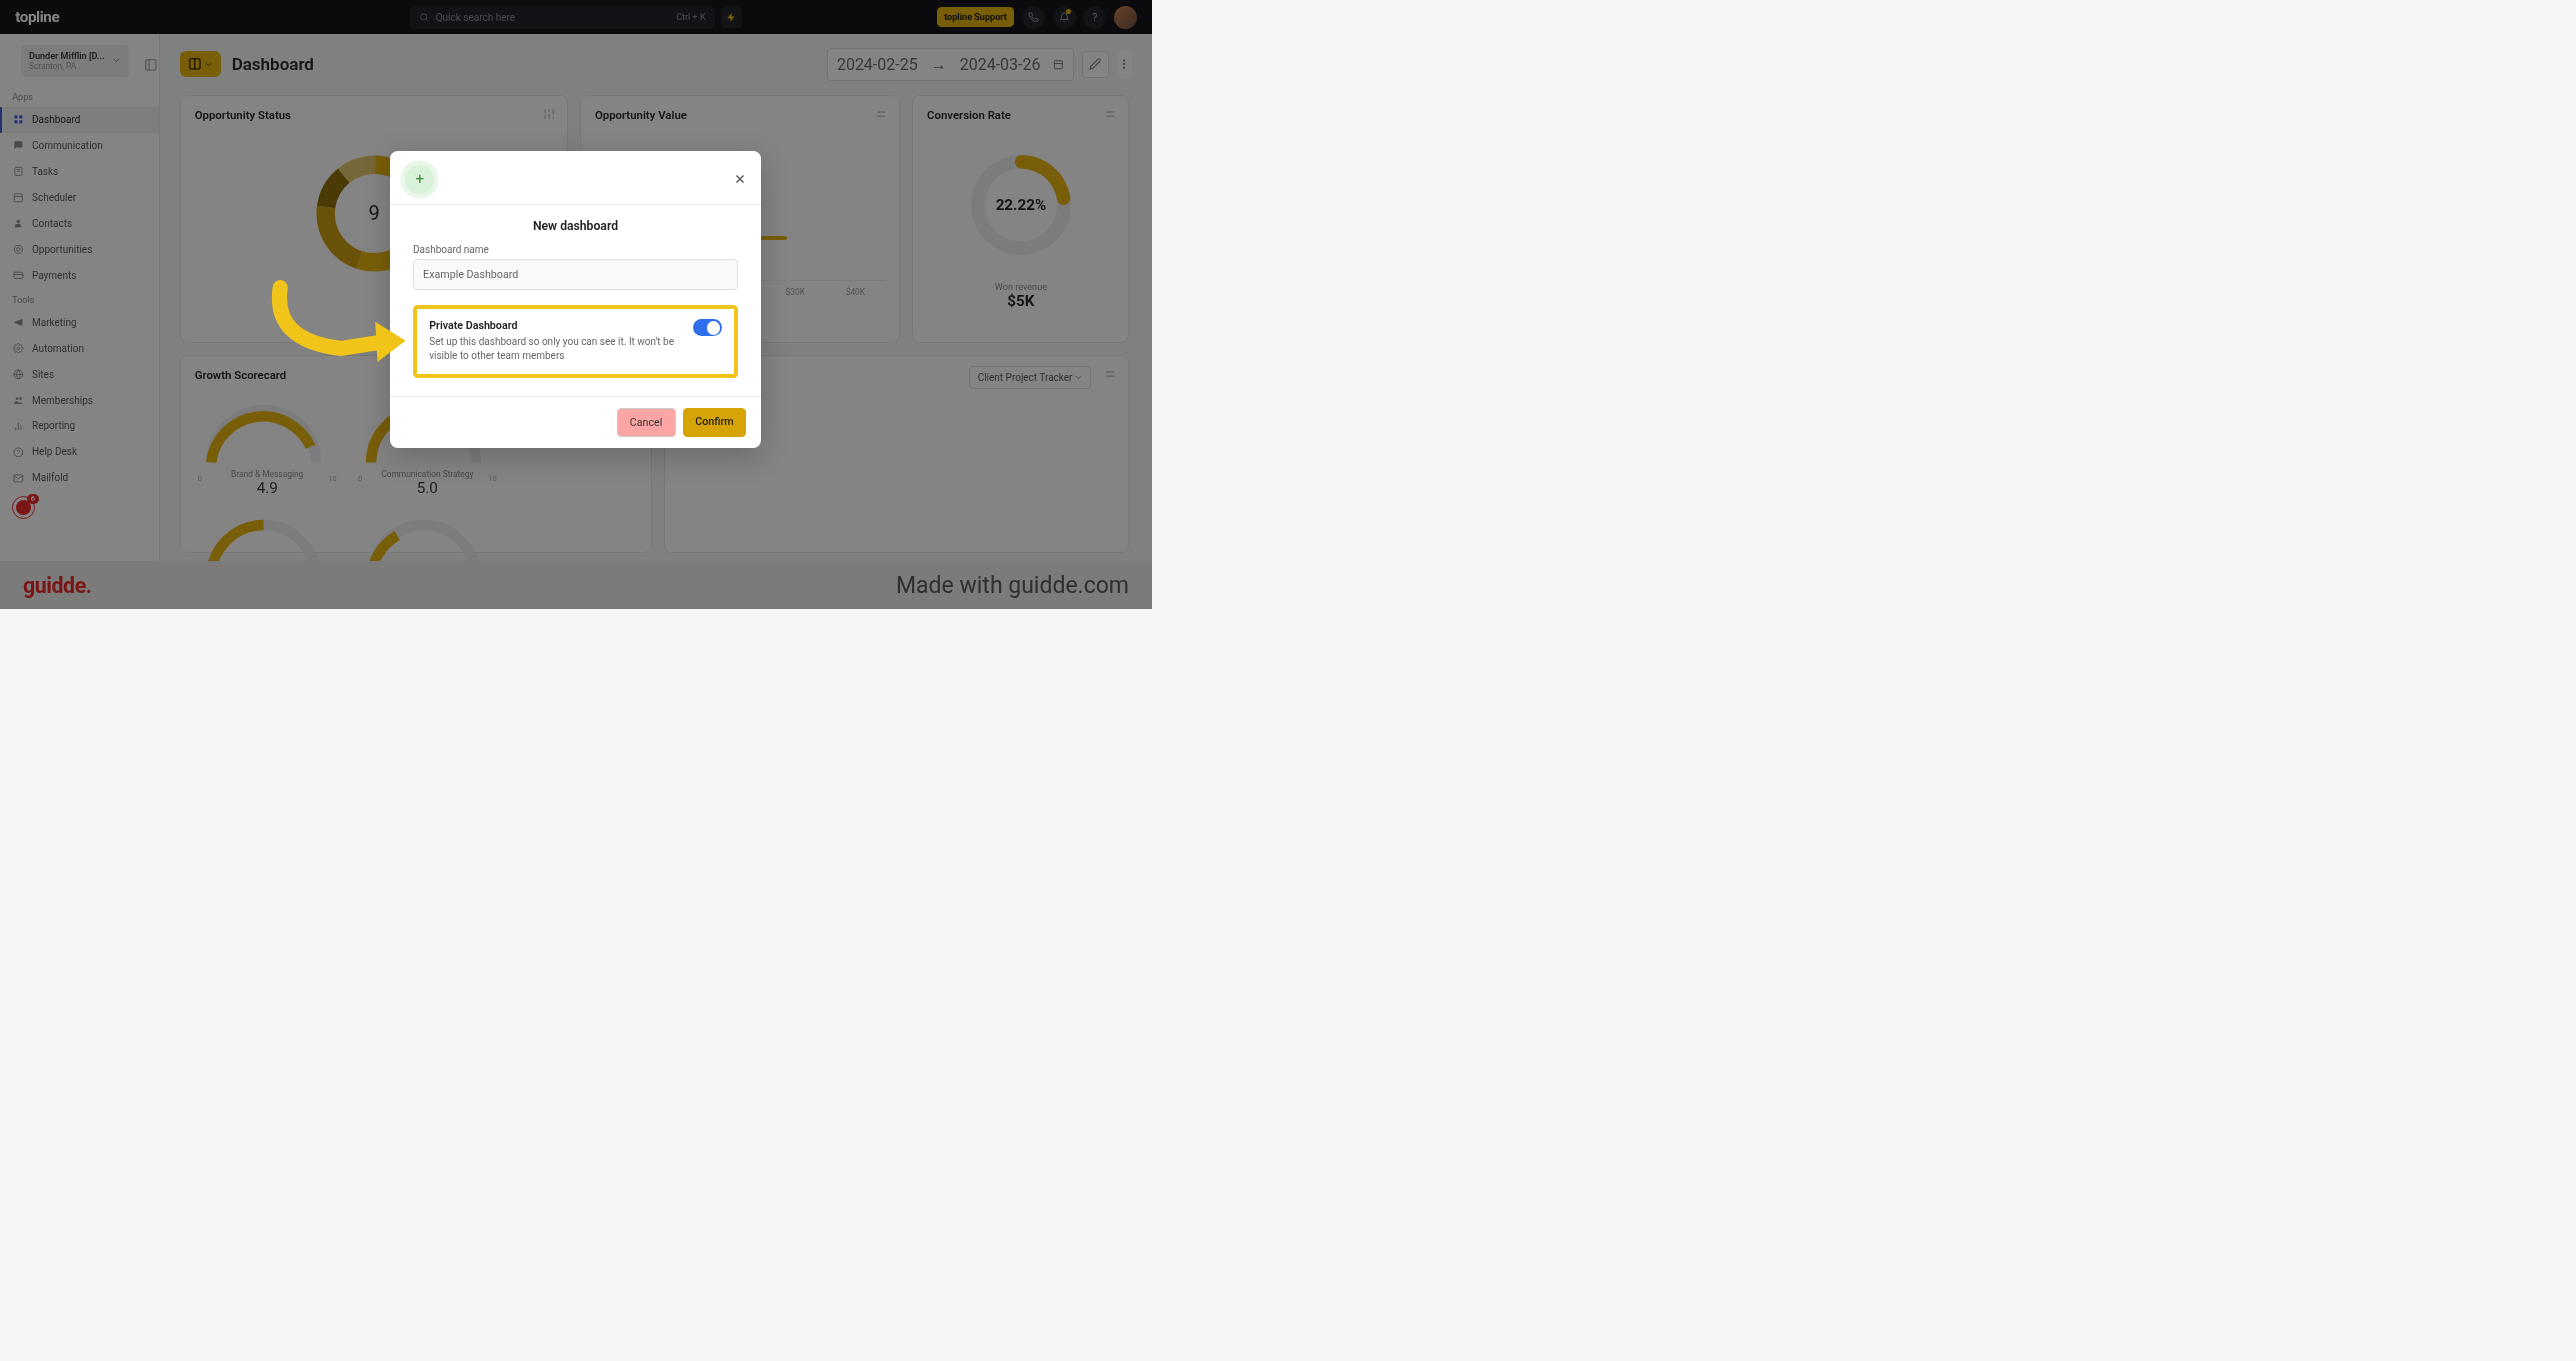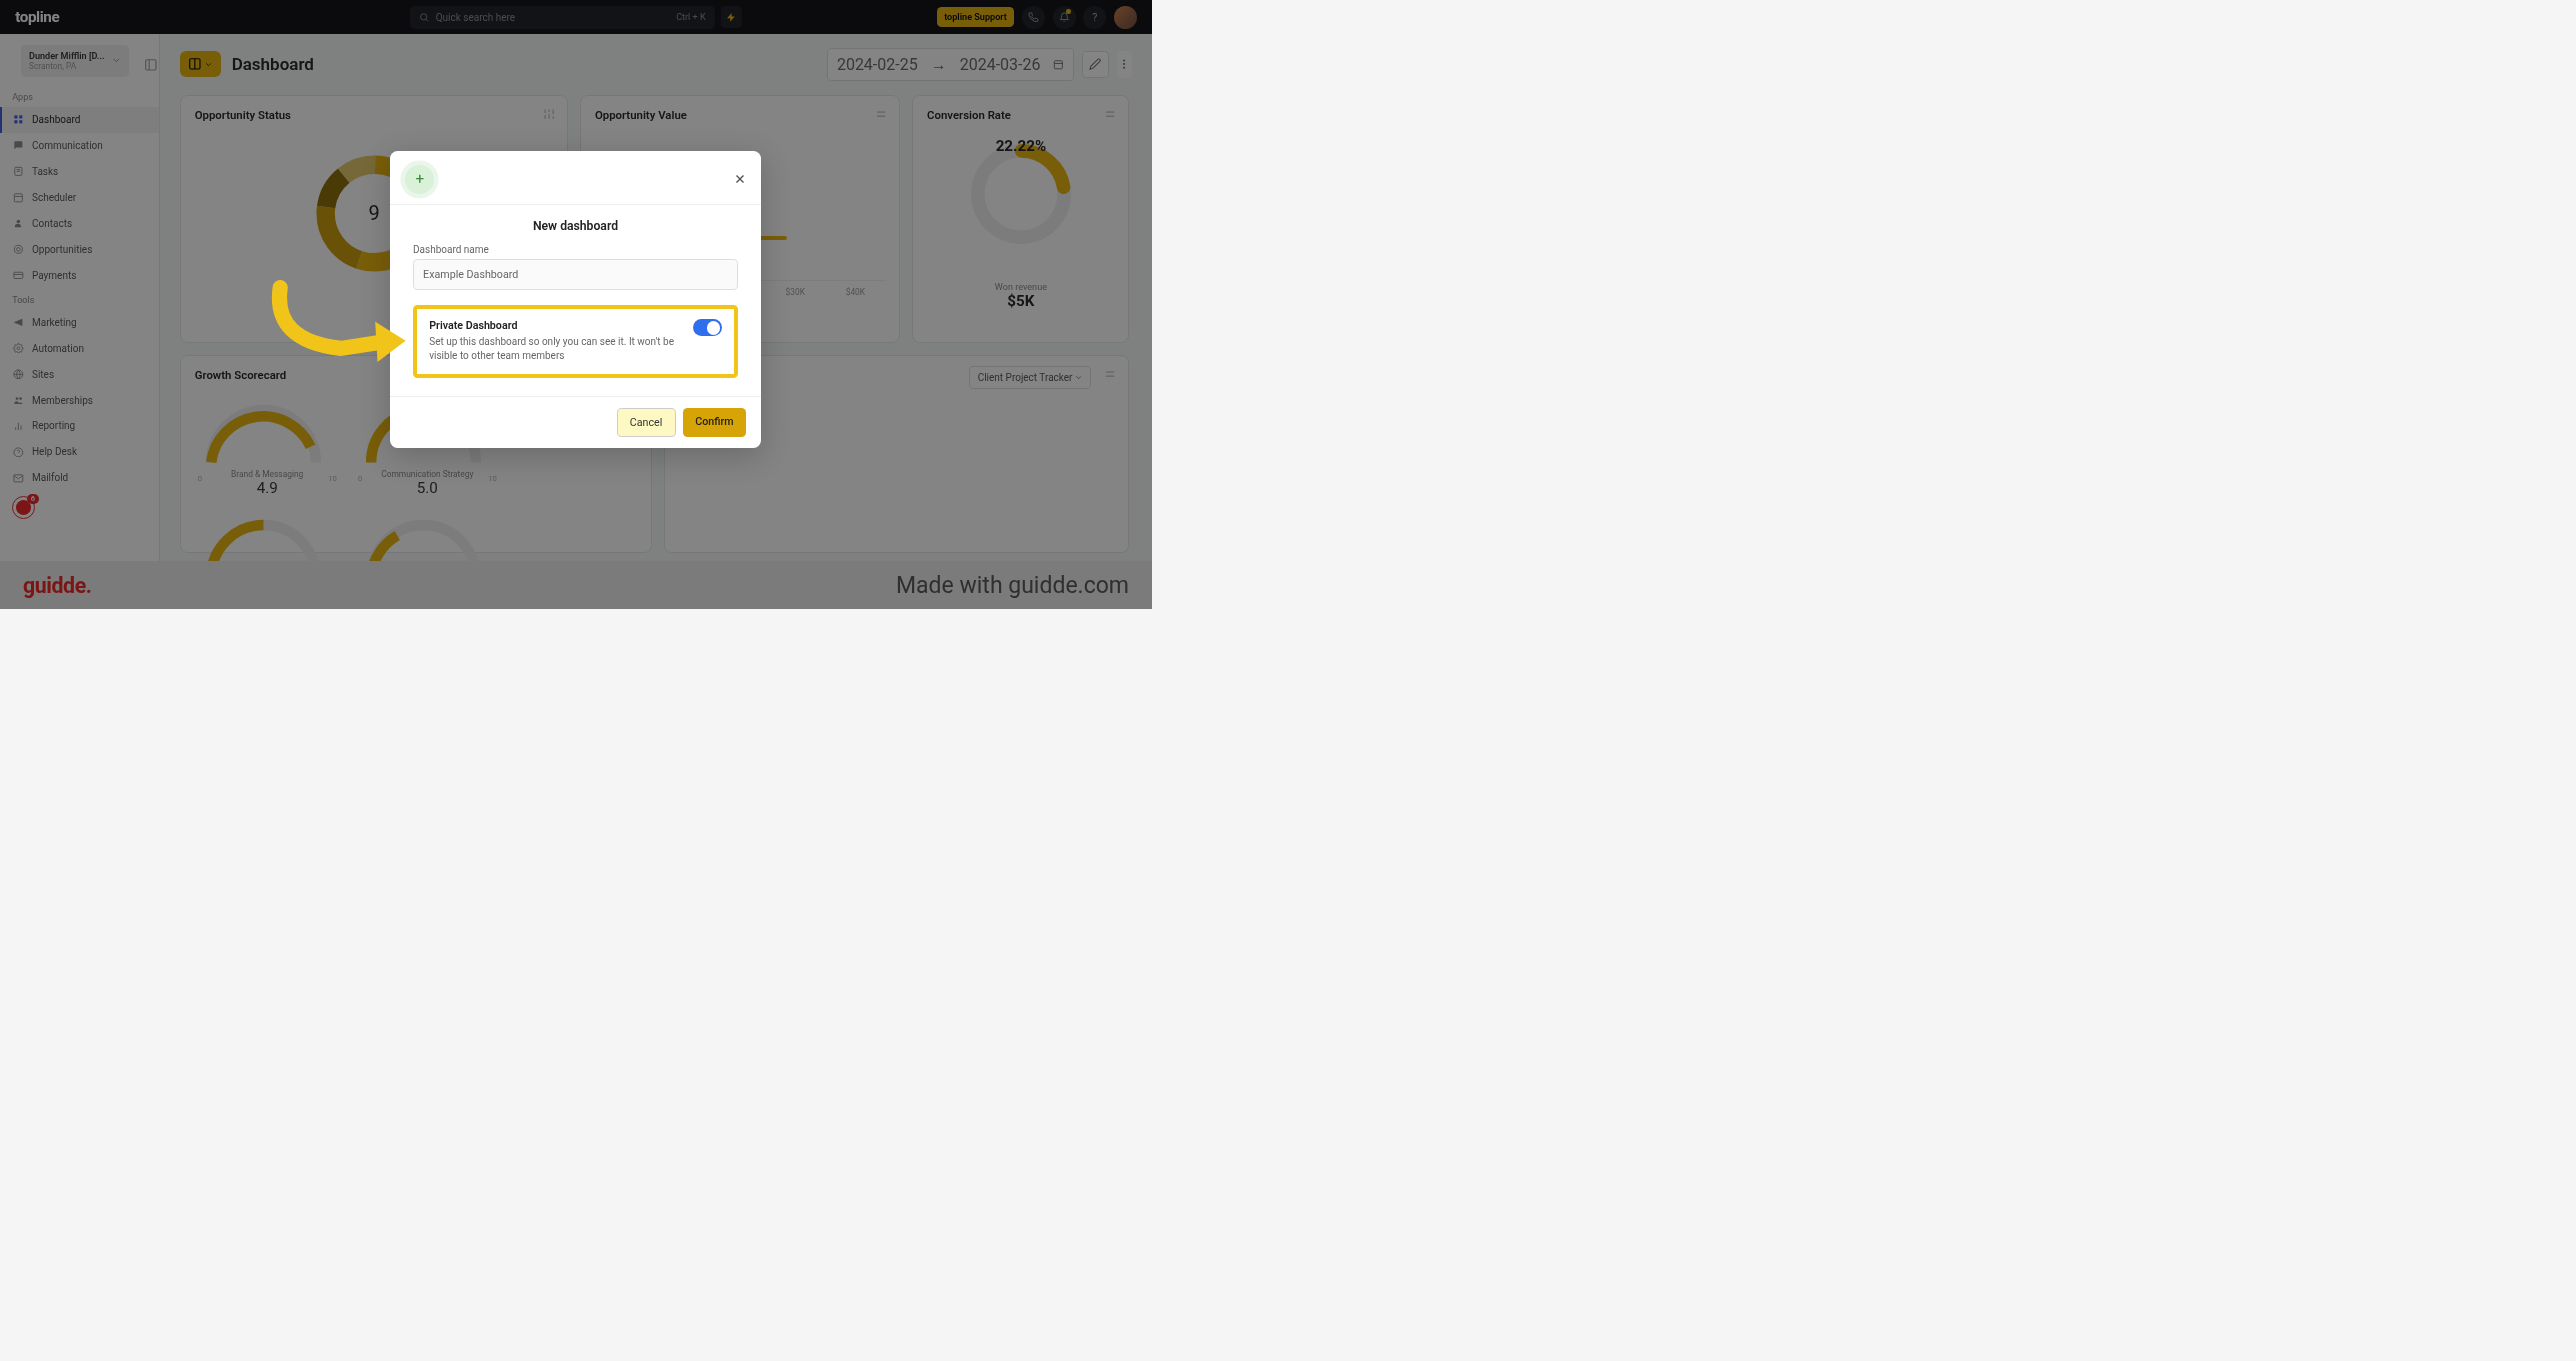--- a/index.html
+++ b/index.html
@@ -48,21 +48,21 @@
 .card.value { width: 320px; height: 248px; }
 .card.conv { width: 217px; height: 248px; }
 
 .donut-wrap { display: flex; align-items: center; justify-content: center; height: 183px; position: relative; }
 .donut-center { position: absolute; font-size: 20px; font-weight: 400; color: #222; }
 
 .bar-chart { margin-top: 23px; height: 152px; position: relative; }
 .bar-line { position: absolute; left: 0; right: 99px; top: 91px; height: 4.6px; background: #e9b308; border-radius: 2.3px; }
 .bar-xaxis { position: absolute; bottom: 0; left: 0; right: 0; display: flex; justify-content: space-around; font-size: 8.4px; color: #999; padding-top: 6.1px; border-top: 0.8px solid #eee; }
 
-.conv-donut { display: flex; justify-content: center; height: 137px; position: relative; margin-top: 15.2px; }
+.conv-donut { display: flex; align-items: center; justify-content: center; height: 137px; position: relative; margin-top: 15.2px; }
 .conv-pct { position: absolute; font-size: 15.2px; font-weight: 700; color: #222; }
 .conv-label { text-align: center; font-size: 9.1px; color: #888; margin-top: 7.6px; }
 .conv-value { text-align: center; font-size: 15.2px; font-weight: 700; color: #222; }
 
 .card.growth { width: 472px; height: 198px; }
 .card.tracker { width: 465px; height: 198px; }
 .gauges { display: flex; gap: 15.2px; margin-top: 15.2px; flex-wrap: wrap; }
 .gauge { width: 145px; text-align: center; position: relative; }
 .gauge-label { font-size: 8.4px; color: #888; }
 .gauge-val { font-size: 15.2px; font-weight: 400; color: #333; }
@@ -82,21 +82,21 @@
 .modal-title { text-align: center; font-size: 12.2px; font-weight: 600; color: #222; margin-bottom: 10.7px; }
 .field-label { font-size: 10px; color: #666; margin-bottom: 4.6px; }
 .text-input { width: 100%; border: 0.8px solid #ddd; border-radius: 4.6px; padding: 7.6px 9.1px; font-size: 10.7px; color: #666; background: #fafafa; }
 .private-box { margin-top: 15.2px; border: 4.6px solid #f0c419; border-radius: 4.6px; padding: 10.7px 12.2px; display: flex; gap: 17px; background: #fff; }
 .private-text .pt-title { font-size: 10.7px; font-weight: 600; color: #222; margin-bottom: 3px; }
 .private-text .pt-desc { font-size: 10px; color: #666; line-height: 1.4; }
 .toggle { margin-left: auto; width: 29px; height: 17px; background: #2f6fed; border-radius: 8.4px; position: relative; flex-shrink: 0; }
 .toggle::after { content: ""; position: absolute; right: 1.5px; top: 1.5px; width: 13.7px; height: 13.7px; background: #fff; border-radius: 50%; }
 .modal-foot { border-top: 0.8px solid #eee; padding: 10.7px 15.2px; display: flex; justify-content: flex-end; gap: 7.6px; margin-top: 13.7px; }
 .btn { padding: 6.9px 12.2px; border-radius: 4.6px; font-size: 10.7px; cursor: pointer; }
-.btn-cancel { background: #fef9c3; border: 0.8px solid #ccc; color: #333; margin-left: 28px; }
+.btn-cancel { background: #fca5a5; border: 0.8px solid #ccc; color: #333; margin-left: 28px; }
 .btn-confirm { background: #d6a406; border: none; color: #222; font-weight: 500; }
 
 
 .arrow { position: absolute; left: 265px; top: 280px; z-index: 70; pointer-events: none; }
 
 
 .footer { position: absolute; bottom: 0; left: 0; right: 0; height: 48px; background: #ececec; display: flex; align-items: center; padding: 0 23px; }
 .guidde-logo { color: #e22; font-weight: 700; font-size: 21.3px; letter-spacing: -0.4px; }
 .footer-right { margin-left: auto; font-size: 23px; color: #555; }
 

